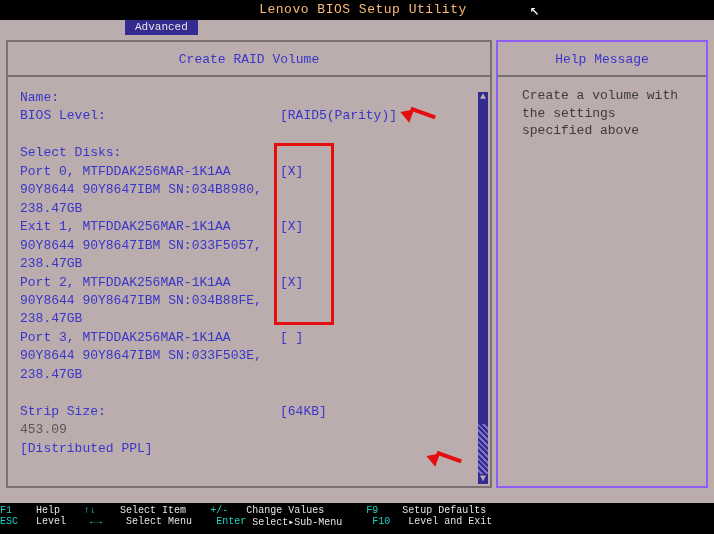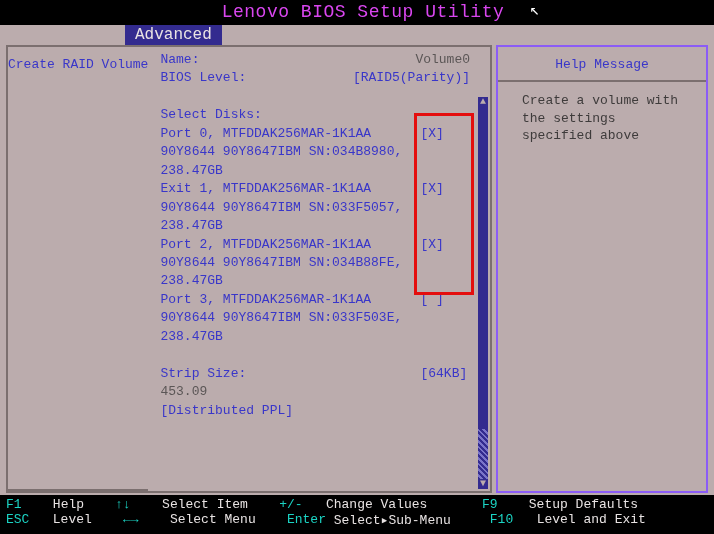--- a/index.html
+++ b/index.html
@@ -8,24 +8,24 @@
     background: #bbacad;
     font-family: "Courier New", monospace;
     font-size: 13px;
     width: 714px;
     height: 534px;
     overflow: hidden;
     position: relative;
   }
   .titlebar {
     background: #000;
-    color: #d946ef;
+    color: #fdba74;
     text-align: center;
     padding: 2px 0 3px 12px;
-    font-size: 18px;
+    font-size: 13px;
     letter-spacing: 0.5px;
   }
   .cursor {
     position: absolute;
     top: 0px;
     left: 530px;
     color: #fff;
     font-size: 16px;
     pointer-events: none;
   }
@@ -34,50 +34,50 @@
     height: 20px;
     position: relative;
   }
   .tab {
     position: absolute;
     left: 125px;
     top: 0;
     background: #332b8f;
     color: #eae4e4;
     padding: 1px 10px 2px 10px;
-    font-size: 16px;
+    font-size: 11px;
   }
   .workarea {
     display: flex;
     margin: 0 6px;
     height: 448px;
   }
   .mainpanel {
     flex: 1;
     border: 2px solid #7b6f6f;
     margin-right: 4px;
     display: flex;
-    flex-direction: row;
+    flex-direction: column;
     position: relative;
   }
   .helppanel {
     width: 208px;
     border: 2px solid #8b5cf6;
     display: flex;
     flex-direction: column;
   }
   .panelheader {
     text-align: center;
     color: #3936c9;
     padding: 10px 0 8px 0;
     border-bottom: 2px solid #7b6f6f;
   }
   .mainbody {
     flex: 1;
-    padding: 4px 20px 6px 12px;
+    padding: 12px 20px 6px 12px;
     color: #3936c9;
     position: relative;
     overflow: hidden;
   }
   .helpbody {
     flex: 1;
     padding: 10px 24px;
     color: #3e3b3b;
     line-height: 1.35;
   }
@@ -110,22 +110,22 @@
     bottom: 10px;
     height: 50px;
     width: 10px;
     background: repeating-linear-gradient(45deg,#332b8f,#332b8f 2px,#7a74c9 2px,#7a74c9 4px);
   }
   .footer {
     position: absolute;
     left: 0; right: 0; bottom: 0;
     background: #000;
     color: #e8e3e3;
-    padding: 2px 6px 6px 6px;
-    font-size: 13px;
+    padding: 2px 6px 6px 0;
+    font-size: 10px;
   }
   .footer .fkey { color: #1bd4c4; }
   .footer .arrow { color: #1bd4c4; }
   .footer .frow { display: flex; }
   .footer .cell { white-space: pre; }
   
   .redbox {
     position: absolute;
     border: 3px solid #e40e0e;
     pointer-events: none;
@@ -165,21 +165,20 @@
   <div class="tab">Advanced</div>
 </div>
 
 <div class="workarea">
   <div class="mainpanel">
     <div class="panelheader">Create RAID Volume</div>
     <div class="mainbody">
 
       <div class="row">
         <span class="lbl">Name:</span>
-        <span class="val gray">Volume0</span>
       </div>
       <div class="row">
         <span class="lbl">BIOS Level:</span>
         <span class="val">[RAID5(Parity)]</span>
       </div>
       <div class="row">&nbsp;</div>
 
       <div class="row">
         <span class="lbl">Select Disks:</span>
       </div>

